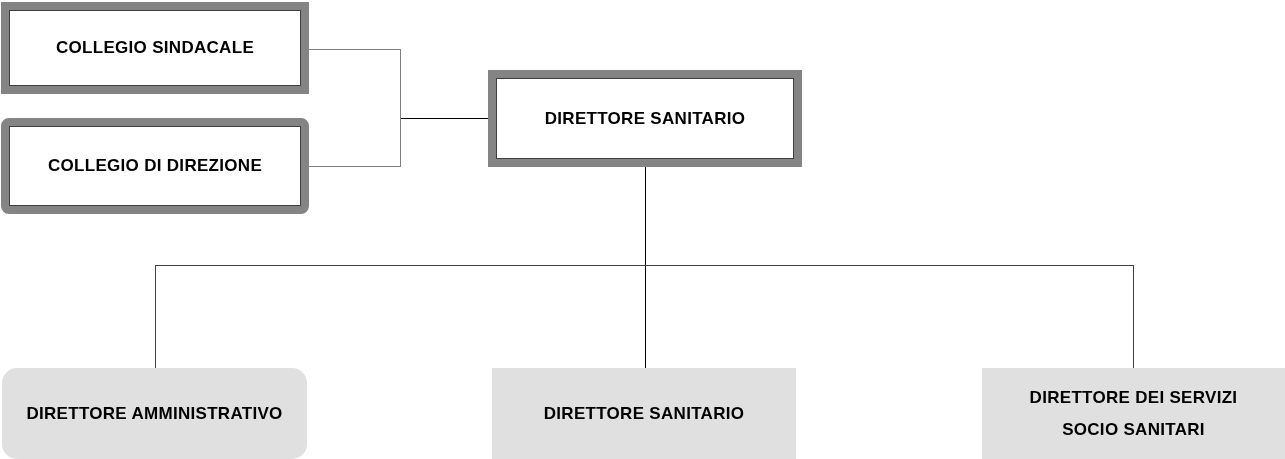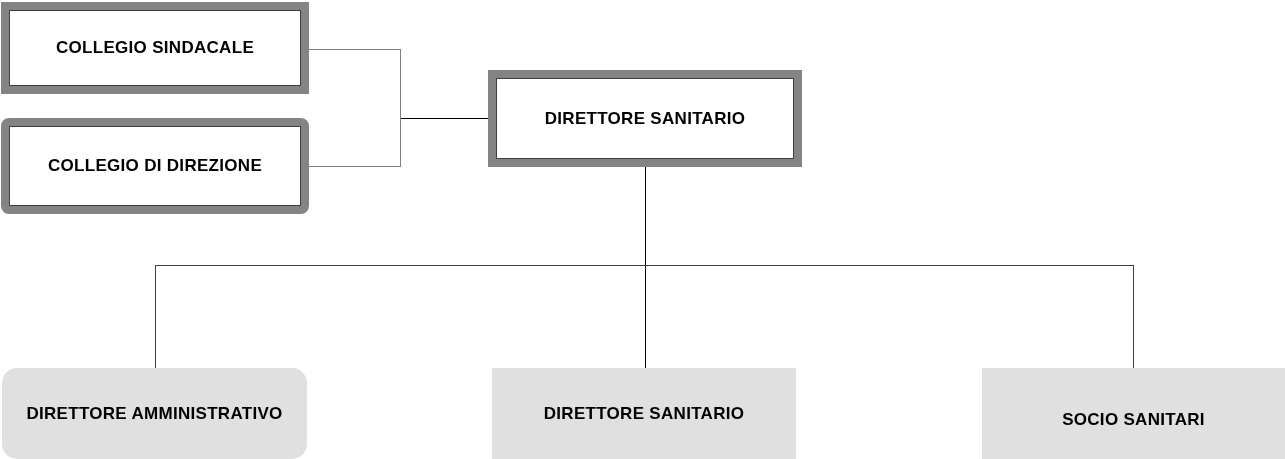--- a/index.html
+++ b/index.html
@@ -68,20 +68,21 @@
 
   <div class="org-box fill" style="left:2px; top:368px; width:305px; height:91px;border-radius:15px;">
     <span>DIRETTORE AMMINISTRATIVO</span>
   </div>
 
   <div class="org-box fill" style="left:492px; top:368px; width:304px; height:91px;">
     <span>DIRETTORE SANITARIO</span>
   </div>
 
   <div class="org-box fill" style="left:982px; top:368px; width:303px; height:91px;">
+    <span class="line1">DIRETTORE DEI SERVIZI</span>
     <span class="line2">SOCIO SANITARI</span>
   </div>
 
   <div class="connector h gray" style="left:309px; top:49px;  width:92px;"></div>
   <div class="connector h gray" style="left:309px; top:166px; width:92px;"></div>
   <div class="connector v gray" style="left:400px; top:49px;  height:118px;"></div>
   <div class="connector h black" style="left:401px; top:118px; width:87px;"></div>
 
   <div class="connector v black" style="left:645px; top:167px; height:201px;"></div>
 

